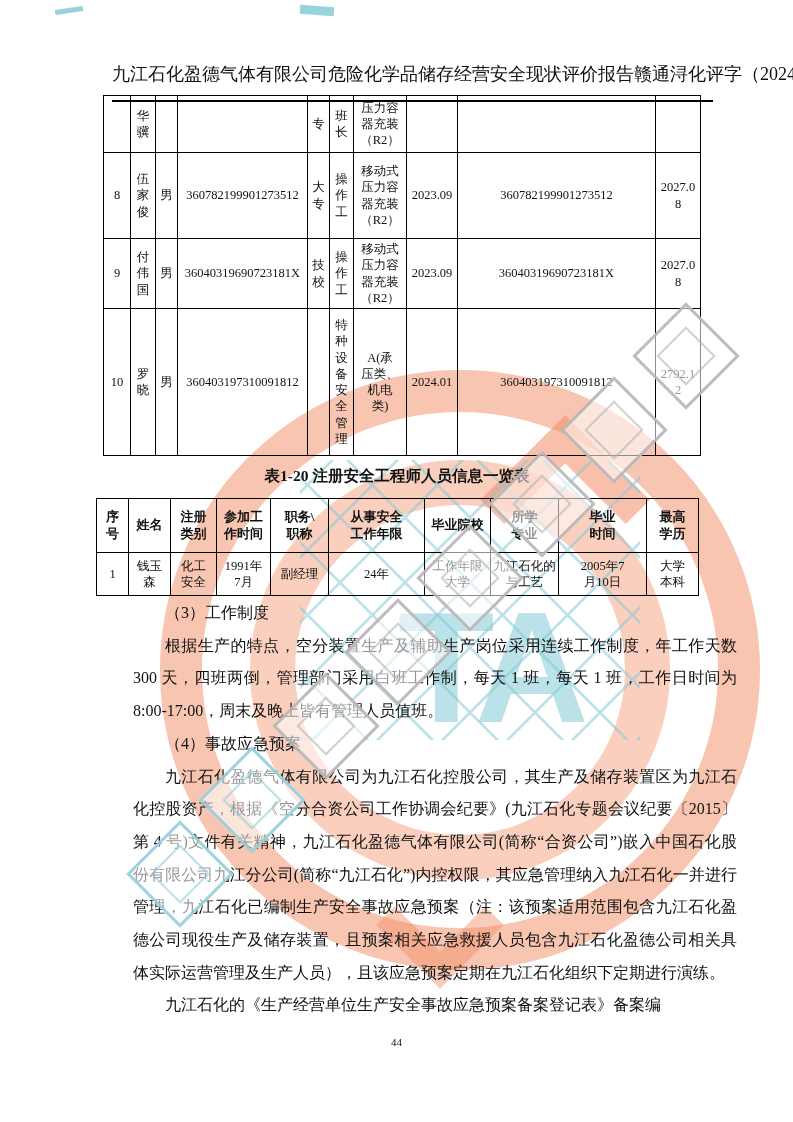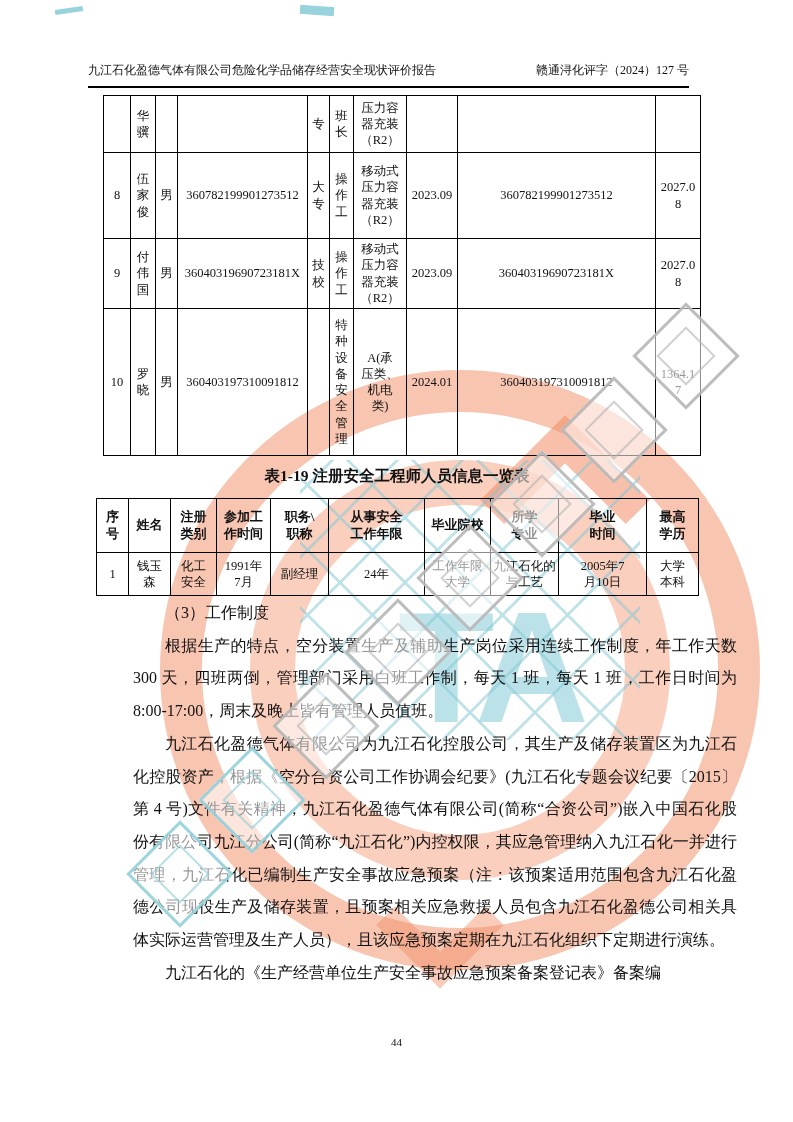--- a/index.html
+++ b/index.html
@@ -32,23 +32,23 @@
   .wm-over{position:absolute;inset:0;z-index:2;pointer-events:none;}
   .wm-diamond{position:absolute;width:76px;height:76px;transform:rotate(45deg);box-sizing:border-box;
         border:3px solid rgba(178,178,178,0.85);background:rgba(255,255,255,0.55);}
   .wm-diamond::after{content:"";position:absolute;inset:14px;border:2px solid rgba(178,178,178,0.6);}
   .wm-diamond.blue{border-color:rgba(140,205,215,0.85);}
   .wm-diamond.blue::after{border-color:rgba(140,205,215,0.6);}
 
   
   .content{position:absolute;inset:0;z-index:1;}
 
-  .pg-header{position:absolute;left:88px;top:62px;width:601px;display:flex;
-        justify-content:space-between;align-items:flex-end;font-size:12px;
-        padding-bottom:7px;border-bottom:2.5px solid #000;white-space:nowrap;}
+  .pg-header{position:absolute;left:112px;top:62px;width:601px;display:flex;
+        justify-content:space-between;align-items:flex-end;font-size:18px;
+        padding-bottom:14px;border-bottom:2.5px solid #000;white-space:nowrap;}
 
   table{border-collapse:collapse;table-layout:fixed;}
   td,th{border:1px solid #000;text-align:center;vertical-align:middle;
         padding:1px 2px;font-size:12.5px;line-height:1.3;white-space:pre-line;
         overflow:hidden;font-weight:normal;box-sizing:border-box;word-break:break-all;}
   .t1{position:absolute;left:103px;top:95px;width:597px;}
   .t1 .r1{height:57px;} .t1 .r2{height:86px;} .t1 .r3{height:70px;} .t1 .r4{height:147px;}
   .t2{position:absolute;left:96px;top:498px;width:602px;}
   .t2 .h2{height:54px;} .t2 .d2{height:43px;}
   .t2 th{font-weight:bold;font-size:13px;}
@@ -148,26 +148,26 @@
         <td>男</td>
         <td>360403197310091812</td>
         <td></td>
         <td>特种设备安全管理</td>
         <td>A(承
 压类、
 机电
 类)</td>
         <td>2024.01</td>
         <td>360403197310091812</td>
-        <td>1364.17</td>
+        <td>2792.12</td>
       </tr>
     </tbody>
       </table>
 
-    <div class="caption">表1-19 注册安全工程师人员信息一览表</div>
+    <div class="caption">表1-20 注册安全工程师人员信息一览表</div>
 
     <table class="t2">
       <colgroup>
         <col style="width:32px">
           <col style="width:42px">
           <col style="width:46px">
           <col style="width:54px">
         <col style="width:58px">
           <col style="width:96px">
           <col style="width:66px">
@@ -214,20 +214,21 @@
 月10日</td>
         <td>大学
 本科</td>
       </tr>
     </tbody>
       </table>
 
     <div class="bodytext">
       <p>（3）工作制度</p>
       <p>根据生产的特点，空分装置生产及辅助生产岗位采用连续工作制度，年工作天数 300 天，四班两倒，管理部门采用白班工作制，每天 1 班，每天 1 班，工作日时间为 8:00-17:00，周末及晚上皆有管理人员值班。</p>
+      <p>（4）事故应急预案</p>
       <p>九江石化盈德气体有限公司为九江石化控股公司，其生产及储存装置区为九江石化控股资产，根据《空分合资公司工作协调会纪要》(九江石化专题会议纪要〔2015〕第 4 号)文件有关精神，九江石化盈德气体有限公司(简称“合资公司”)嵌入中国石化股份有限公司九江分公司(简称“九江石化”)内控权限，其应急管理纳入九江石化一并进行管理，九江石化已编制生产安全事故应急预案（注：该预案适用范围包含九江石化盈德公司现役生产及储存装置，且预案相关应急救援人员包含九江石化盈德公司相关具体实际运营管理及生产人员），且该应急预案定期在九江石化组织下定期进行演练。</p>
       <p>九江石化的《生产经营单位生产安全事故应急预案备案登记表》备案编</p>
     </div>
 
     <div class="pg-footer">44</div>
   </div>
 
   <div class="wm-over">
     <div class="wm-diamond" style="left:648px;top:318px;"></div>
     <div class="wm-diamond" style="left:576px;top:392px;"></div>

